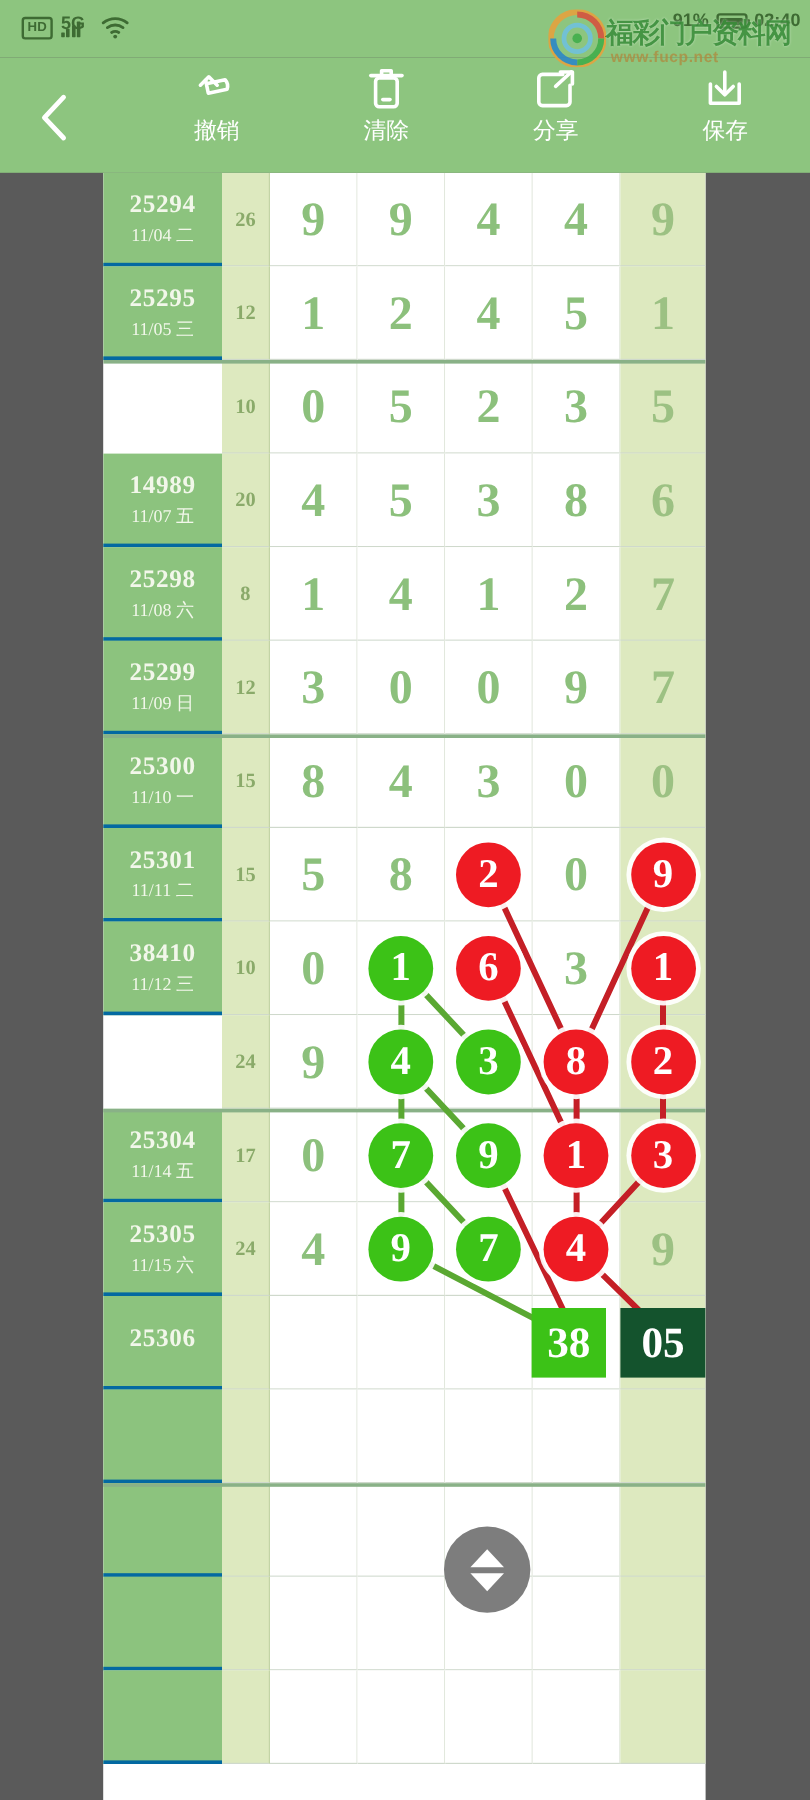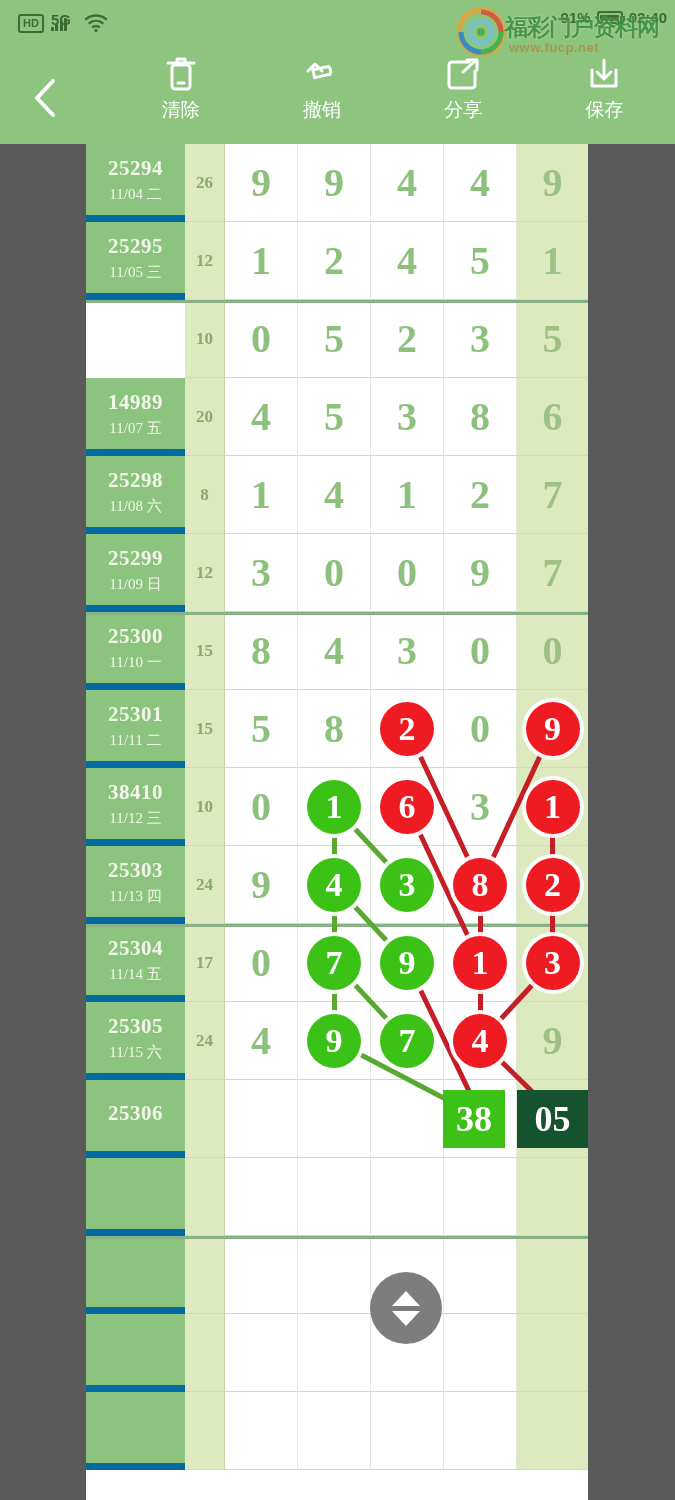--- a/index.html
+++ b/index.html
@@ -84,21 +84,21 @@
   .row.sep-top:before{
     content:""; position:absolute; left:0; right:0; top:0; height:3px;
     background:#89b187; z-index:6;
   }
   .cell {
     position:absolute; top:0; height:78px;
     display:flex; align-items:center; justify-content:center;
     border-bottom:1px solid #cfd9cc;
   }
   
-  .c-issue { left:0;    width:99px;  background:#8cc37e; flex-direction:column; gap:4px; border-bottom:7px solid #0369a1;}
+  .c-issue { left:0;    width:99px;  background:#8cc37e; flex-direction:column; gap:4px; border-bottom:3px solid #0369a1;}
   .c-sum   { left:99px; width:40px;  background:#dde9bf; }
   .c-d0    { left:139px; width:73px; background:#ffffff; }
   .c-d1    { left:212px; width:73px; background:#ffffff; }
   .c-d2    { left:285px; width:73px; background:#ffffff; }
   .c-d3    { left:358px; width:73px; background:#ffffff; }
   .c-d4    { left:431px; width:71px; background:#dde9bf; }
 
   .c-d0, .c-d1, .c-d2, .c-d3 { border-right:1px solid #e2e8dd; }
   .c-sum { border-right:1px solid #c3d4a6; }
 
@@ -359,24 +359,20 @@
             <span class="ball red">6</span>
           </div>
           <div class="cell c-d3">
             <span class="dig">3</span>
           </div>
           <div class="cell c-d4">
             <span class="ball red">1</span>
           </div>
         </div>
         <div class="row">
-          <div class="cell c-issue">
-            <span class="issue-no">25303</span>
-            <span class="issue-dt">11/13 四</span>
-          </div>
           <div class="cell c-sum">
             <span class="sum-val">24</span>
           </div>
           <div class="cell c-d0">
             <span class="dig">9</span>
           </div>
           <div class="cell c-d1">
             <span class="ball green">4</span>
           </div>
           <div class="cell c-d2">
@@ -587,37 +583,37 @@
 
   <div class="toolbar">
     <div class="back-btn">
       <svg width="30" height="44" viewBox="0 0 30 44">
         <polyline points="22,5 6,22 22,39" fill="none" stroke="#fff" stroke-width="4" stroke-linecap="round" stroke-linejoin="round"></polyline>
       </svg>
     </div>
     <div class="tb-items" id="tbitems">
         <div class="tb-item">
           <span class="tb-ic">
+            <svg width="38" height="38" viewBox="0 0 38 38">
+              <path d="M11,10 L11,21 M11,21 L27,21 A8,8 0 0 0 27,13 L11,13" fill="none" stroke="#fff" stroke-width="3" stroke-linecap="round" stroke-linejoin="round" transform="rotate(-12 19 19)"></path>
+              <polyline points="5,16 12,9 19,16" fill="none" stroke="#fff" stroke-width="3" stroke-linecap="round" stroke-linejoin="round"></polyline>
+            </svg>
+          </span>
+          <span class="tb-lb">撤销</span>
+        </div>
+        <div class="tb-item">
+          <span class="tb-ic">
             <svg width="34" height="38" viewBox="0 0 34 38">
               <line x1="4" y1="8" x2="30" y2="8" stroke="#fff" stroke-width="3" stroke-linecap="round"></line>
               <path d="M13,8 L13,4 L21,4 L21,8" fill="none" stroke="#fff" stroke-width="3" stroke-linejoin="round"></path>
               <rect x="8" y="10" width="18" height="24" rx="3" fill="none" stroke="#fff" stroke-width="3"></rect>
               <line x1="14" y1="28" x2="20" y2="28" stroke="#fff" stroke-width="3" stroke-linecap="round"></line>
             </svg>
           </span>
           <span class="tb-lb">清除</span>
-        </div>
-        <div class="tb-item">
-          <span class="tb-ic">
-            <svg width="38" height="38" viewBox="0 0 38 38">
-              <path d="M11,10 L11,21 M11,21 L27,21 A8,8 0 0 0 27,13 L11,13" fill="none" stroke="#fff" stroke-width="3" stroke-linecap="round" stroke-linejoin="round" transform="rotate(-12 19 19)"></path>
-              <polyline points="5,16 12,9 19,16" fill="none" stroke="#fff" stroke-width="3" stroke-linecap="round" stroke-linejoin="round"></polyline>
-            </svg>
-          </span>
-          <span class="tb-lb">撤销</span>
         </div>
         <div class="tb-item">
           <span class="tb-ic">
             <svg width="36" height="36" viewBox="0 0 36 36">
               <path d="M24,6 L7,6 A3,3 0 0 0 4,9 L4,29 A3,3 0 0 0 7,32 L27,32 A3,3 0 0 0 30,29 L30,15" fill="none" stroke="#fff" stroke-width="3" stroke-linecap="round" stroke-linejoin="round"></path>
               <polyline points="18,16 31,4" fill="none" stroke="#fff" stroke-width="3" stroke-linecap="round"></polyline>
               <polyline points="22,4 32,4 32,14" fill="none" stroke="#fff" stroke-width="3" stroke-linecap="round" stroke-linejoin="round"></polyline>
             </svg>
           </span>
           <span class="tb-lb">分享</span>

